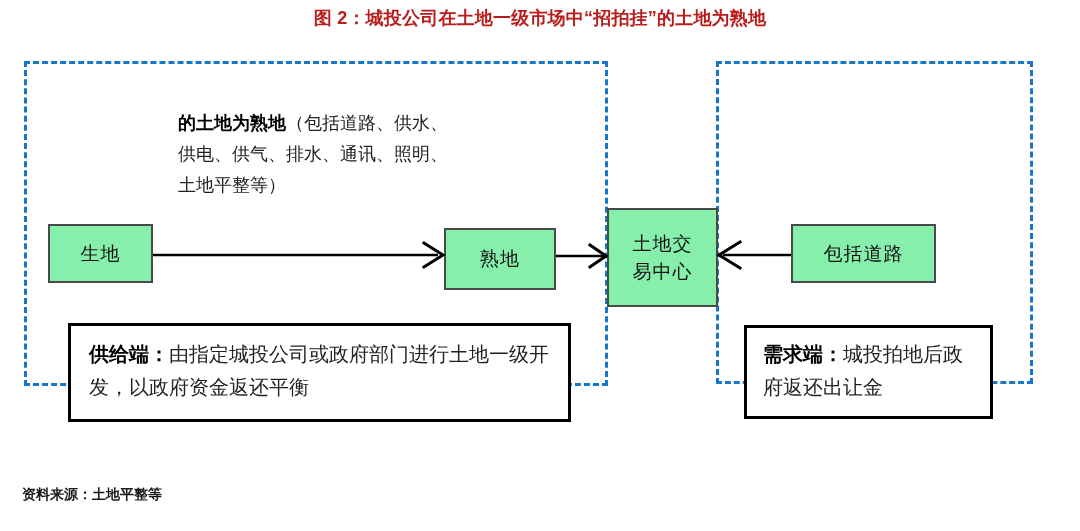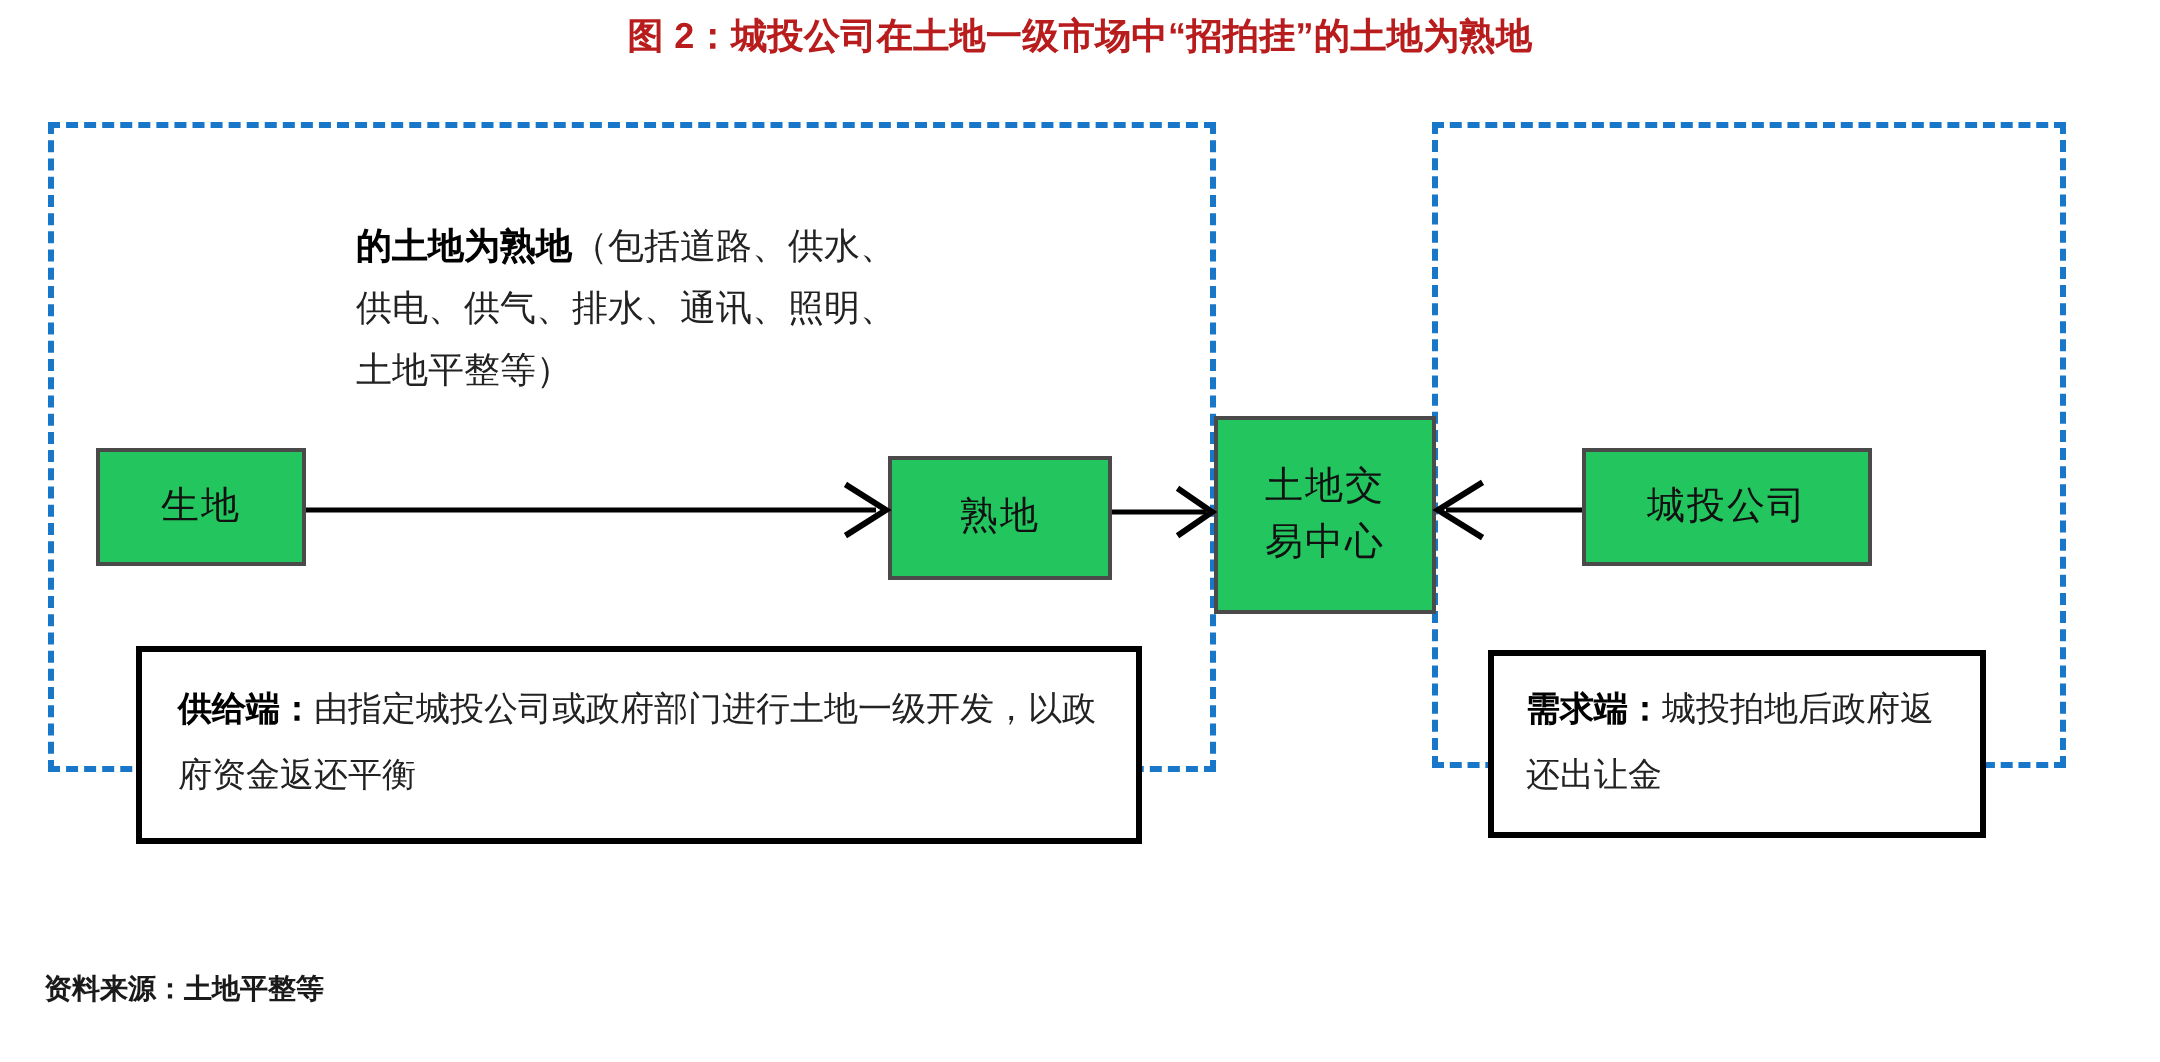--- a/index.html
+++ b/index.html
@@ -48,21 +48,21 @@
     left: 716px;
     top: 61px;
     width: 317px;
     height: 323px;
   }
 
   
   .node-box {
     position: absolute;
     box-sizing: border-box;
-    background: #22c55e;
+    background: #86efac;
     border: 2px solid #4A4A4A;
     display: flex;
     align-items: center;
     justify-content: center;
     text-align: center;
     font-size: 19px;
     line-height: 1.45;
     color: #111111;
     letter-spacing: 1px;
   }
@@ -119,21 +119,21 @@
     height: 531px;
     pointer-events: none;
   }
 
   
   .caption-box {
     position: absolute;
     box-sizing: border-box;
     background: #ffffff;
     border: 3px solid #000000;
-    font-size: 17px;
+    font-size: 20px;
     line-height: 33px;
     color: #222222;
   }
   .caption-box .lead {
     font-weight: bold;
     color: #000000;
   }
   #supply-caption {
     left: 68px;
     top: 323px;
@@ -182,21 +182,21 @@
 </div>
 
 <div id="node-trade-center" class="node-box">
   <div>
     <span class="node-label">土地交</span>
     <span class="node-label">易中心</span>
   </div>
 </div>
 
 <div id="node-city-invest" class="node-box">
-  <span class="node-label">城投公司</span>
+  <span class="node-label">包括道路</span>
 </div>
 
 <svg id="arrow-layer" viewBox="0 0 1080 531">
 
   <g>
     <line x1="153" y1="255" x2="438" y2="255" stroke="#000000" stroke-width="2.6"></line>
     <polyline points="424,243 443,255 424,267" fill="none" stroke="#000000" stroke-width="3" stroke-linecap="square" stroke-linejoin="miter"></polyline>
   </g>
 
   <g>

